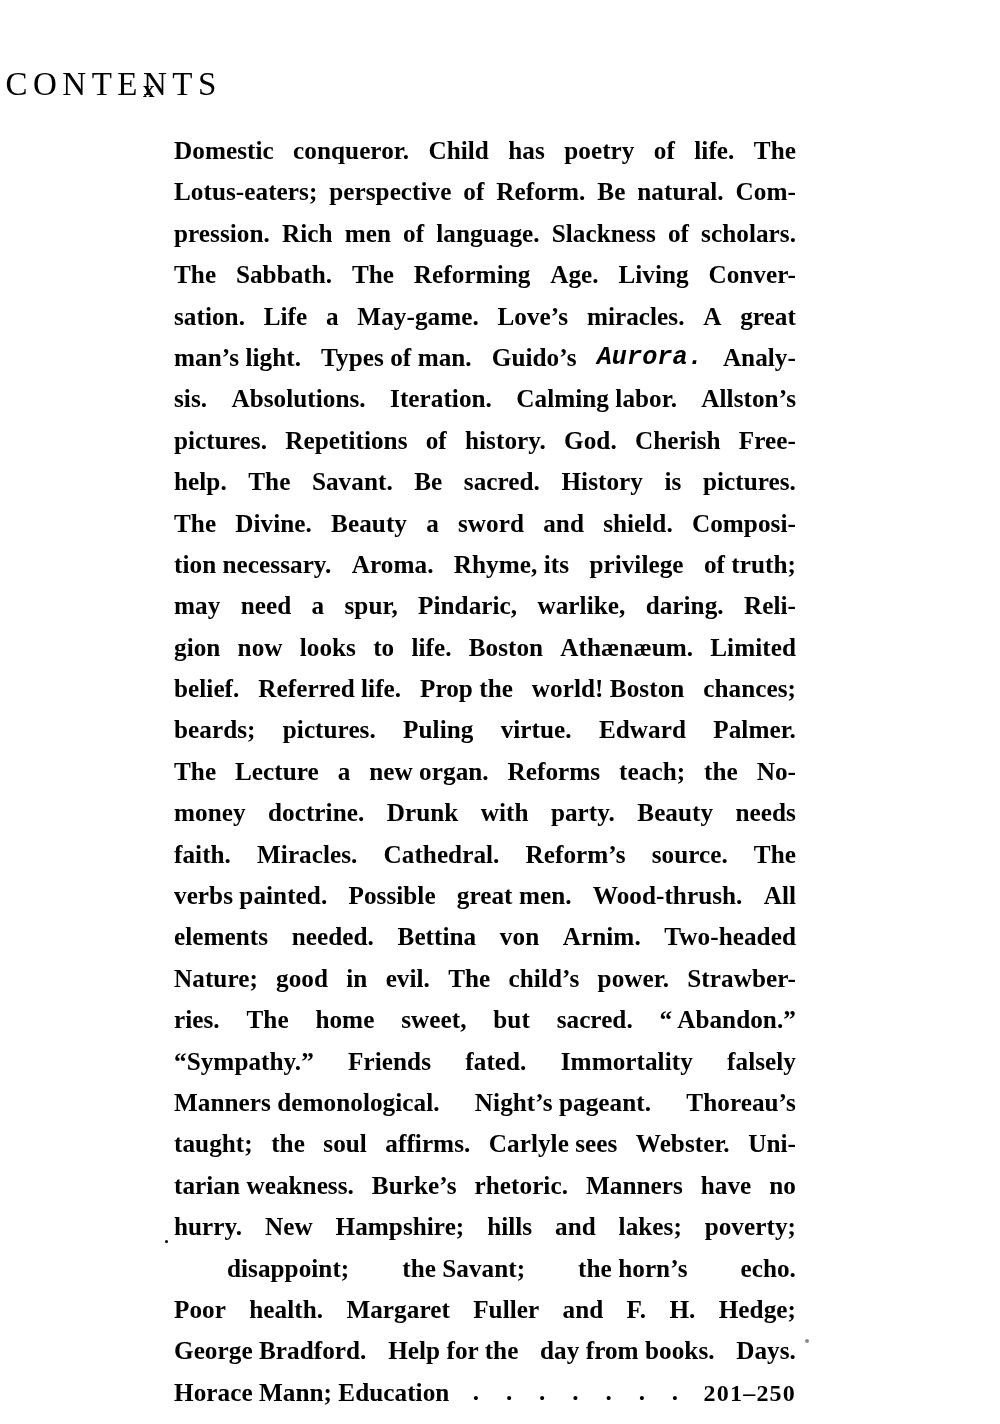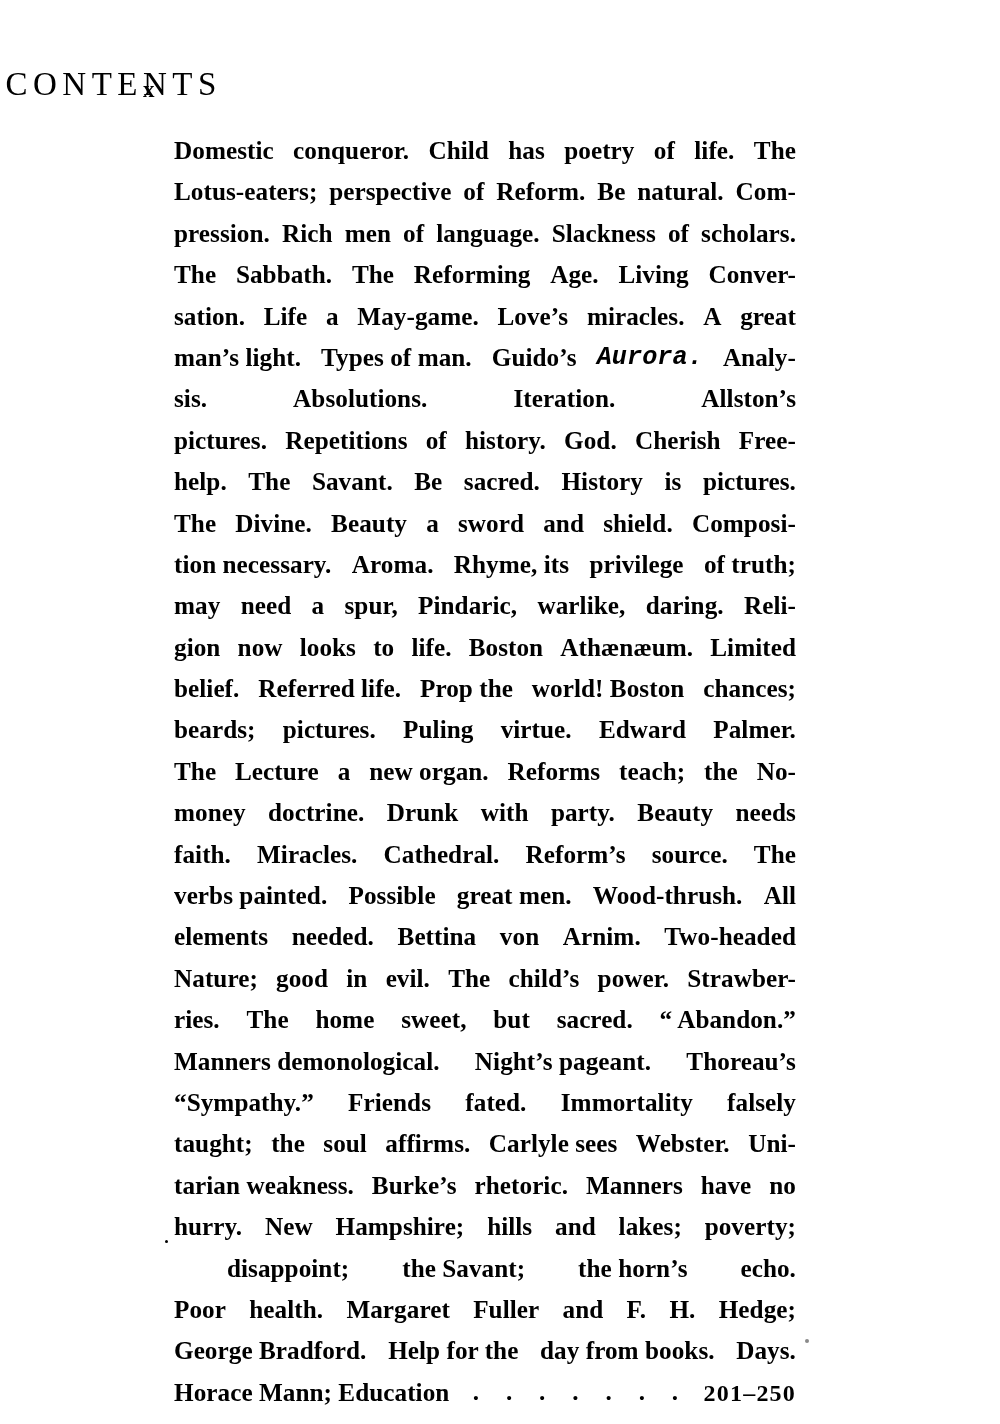--- a/index.html
+++ b/index.html
@@ -205,20 +205,21 @@
         <span class="w">man’s light.</span>
         <span class="w">Types of man.</span>
         <span class="w">Guido’s</span>
         <span class="w ital">Aurora.</span>
         <span class="w">Analy-</span>
       </div>
     <div class="line j">
         <span class="w">sis.</span>
         <span class="w">Absolutions.</span>
         <span class="w">Iteration.</span>
+        <span class="w">Calming labor.</span>
         <span class="w">Allston’s</span>
       </div>
     <div class="line j">
         <span class="w">pictures.</span>
         <span class="w">Repetitions</span>
         <span class="w">of</span>
         <span class="w">history.</span>
         <span class="w">God.</span>
         <span class="w">Cherish</span>
         <span class="w">Free-</span>
@@ -340,30 +341,30 @@
     <div class="line j">
         <span class="w">ries.</span>
         <span class="w">The</span>
         <span class="w">home</span>
         <span class="w">sweet,</span>
         <span class="w">but</span>
         <span class="w">sacred.</span>
         <span class="w">“ Abandon.”</span>
       </div>
     <div class="line j">
-        <span class="w">Manners demonological.</span>
-        <span class="w">Night’s pageant.</span>
-        <span class="w">Thoreau’s</span>
-      </div>
-    <div class="line j">
         <span class="w">“Sympathy.”</span>
         <span class="w">Friends</span>
         <span class="w">fated.</span>
         <span class="w">Immortality</span>
         <span class="w">falsely</span>
+      </div>
+    <div class="line j">
+        <span class="w">Manners demonological.</span>
+        <span class="w">Night’s pageant.</span>
+        <span class="w">Thoreau’s</span>
       </div>
     <div class="line j">
         <span class="w">taught;</span>
         <span class="w">the</span>
         <span class="w">soul</span>
         <span class="w">affirms.</span>
         <span class="w">Carlyle sees</span>
         <span class="w">Webster.</span>
         <span class="w">Uni-</span>
       </div>

